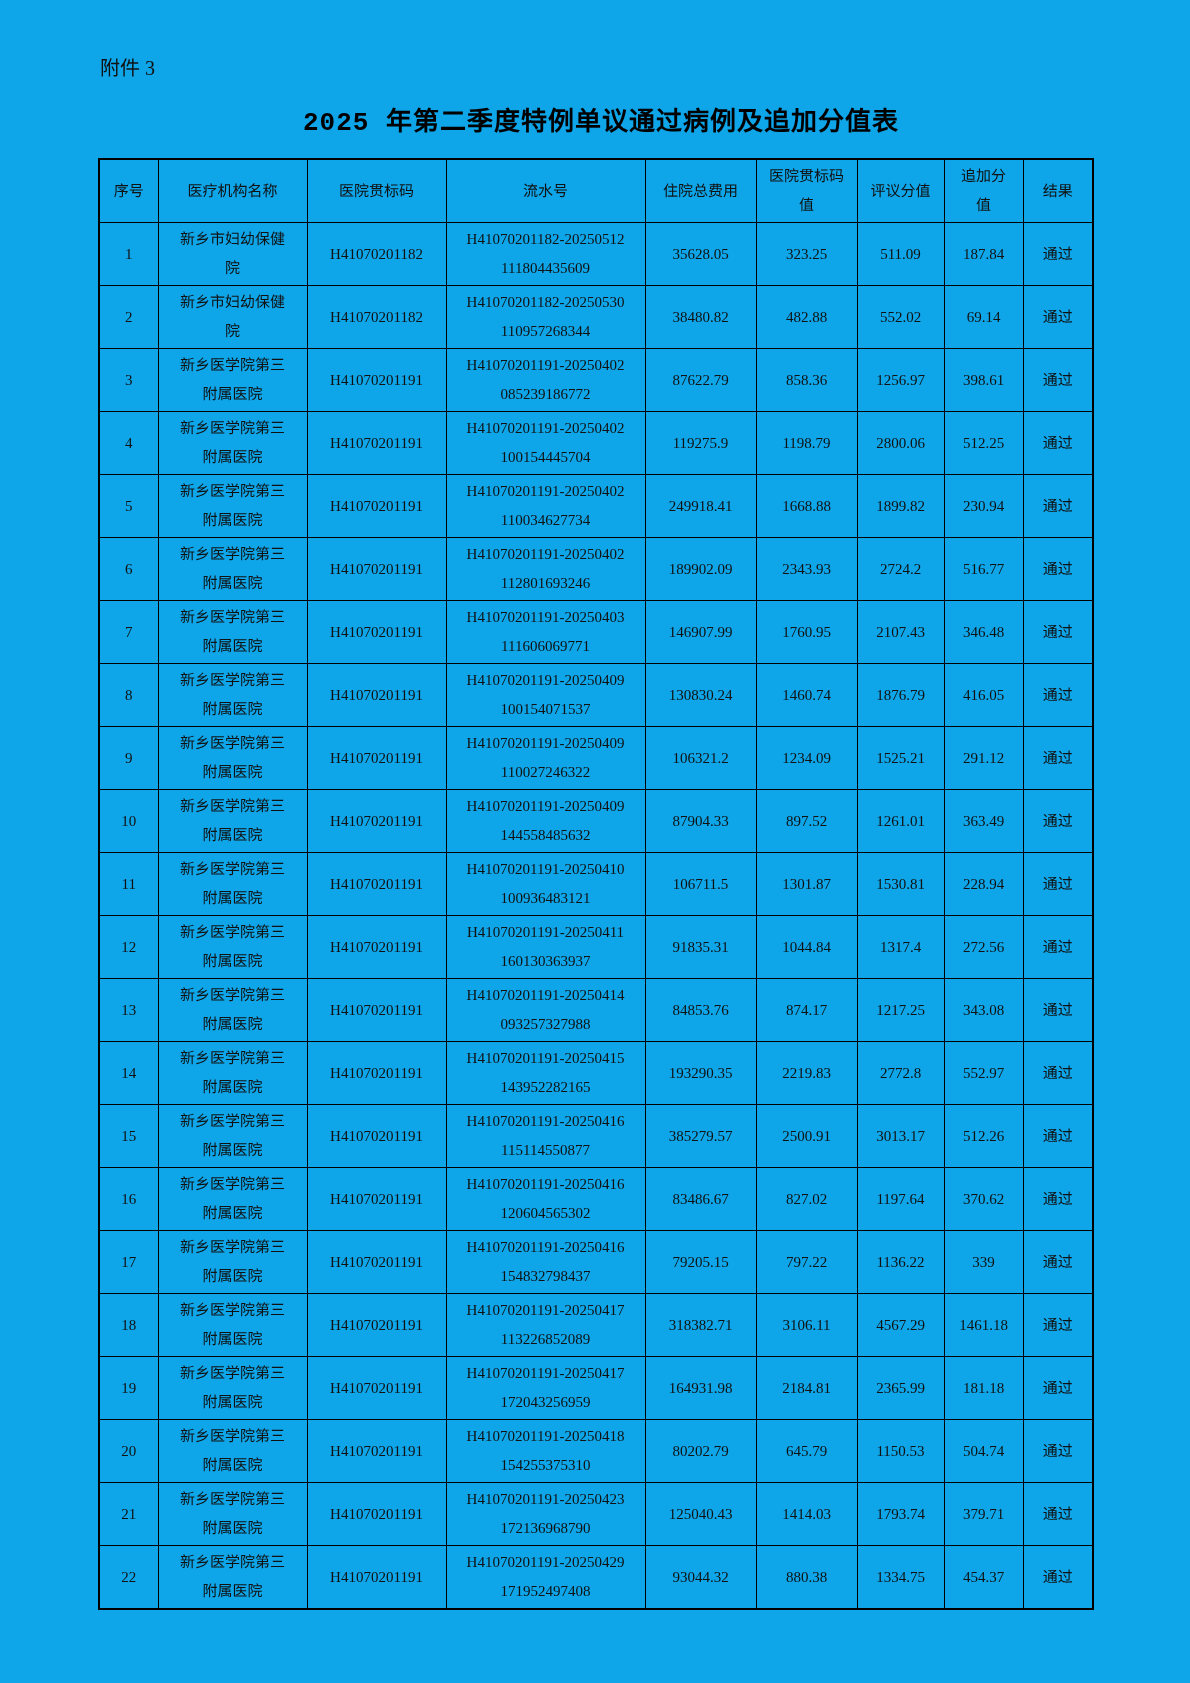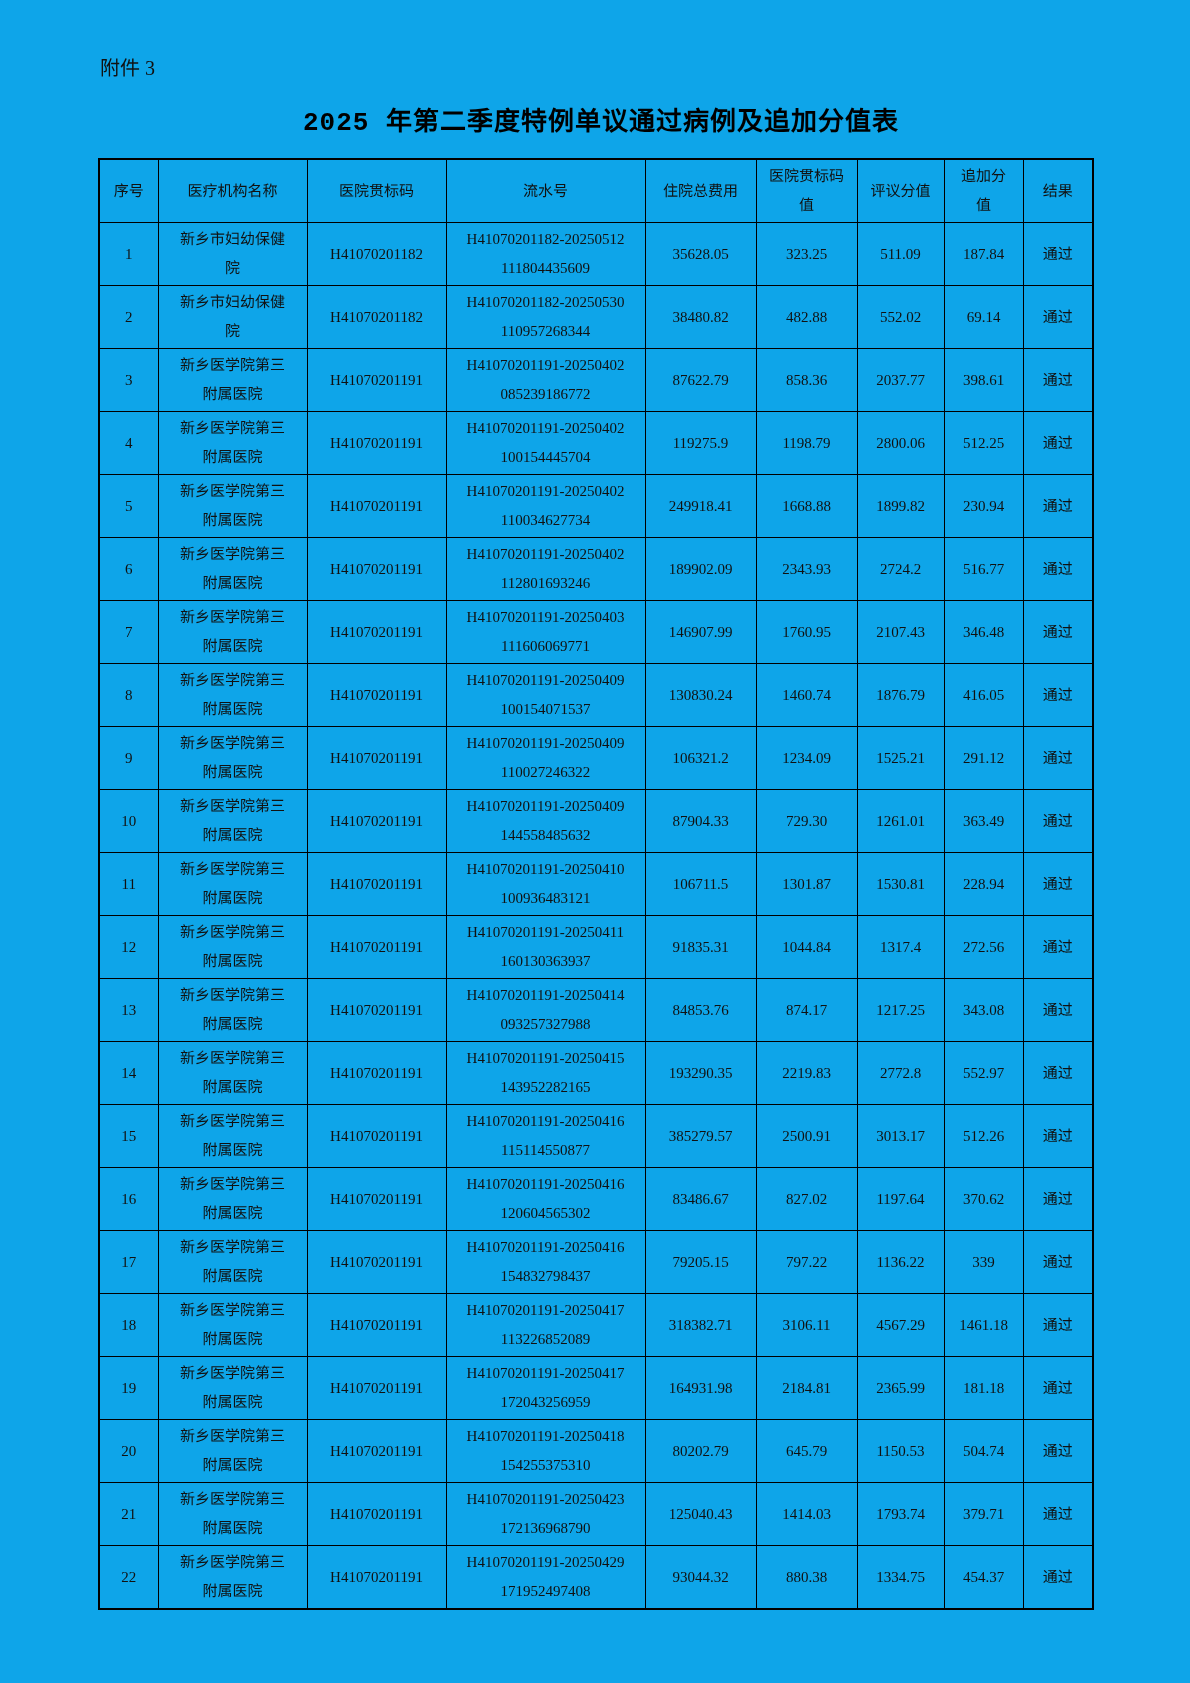--- a/index.html
+++ b/index.html
@@ -137,21 +137,21 @@
   </tr>
         <tr>
     <td class="c-no">3</td>
     <td class="c-org">新乡医学院第三
 附属医院</td>
     <td class="c-code">H41070201191</td>
     <td class="c-serial">H41070201191-20250402
 085239186772</td>
     <td class="c-num">87622.79</td>
     <td class="c-num">858.36</td>
-    <td class="c-num">2037.77</td>
+    <td class="c-num">1256.97</td>
     <td class="c-num">398.61</td>
     <td class="c-result">通过</td>
   </tr>
         <tr>
     <td class="c-no">4</td>
     <td class="c-org">新乡医学院第三
 附属医院</td>
     <td class="c-code">H41070201191</td>
     <td class="c-serial">H41070201191-20250402
 100154445704</td>
@@ -227,21 +227,21 @@
     <td class="c-result">通过</td>
   </tr>
         <tr>
     <td class="c-no">10</td>
     <td class="c-org">新乡医学院第三
 附属医院</td>
     <td class="c-code">H41070201191</td>
     <td class="c-serial">H41070201191-20250409
 144558485632</td>
     <td class="c-num">87904.33</td>
-    <td class="c-num">729.30</td>
+    <td class="c-num">897.52</td>
     <td class="c-num">1261.01</td>
     <td class="c-num">363.49</td>
     <td class="c-result">通过</td>
   </tr>
         <tr>
     <td class="c-no">11</td>
     <td class="c-org">新乡医学院第三
 附属医院</td>
     <td class="c-code">H41070201191</td>
     <td class="c-serial">H41070201191-20250410

